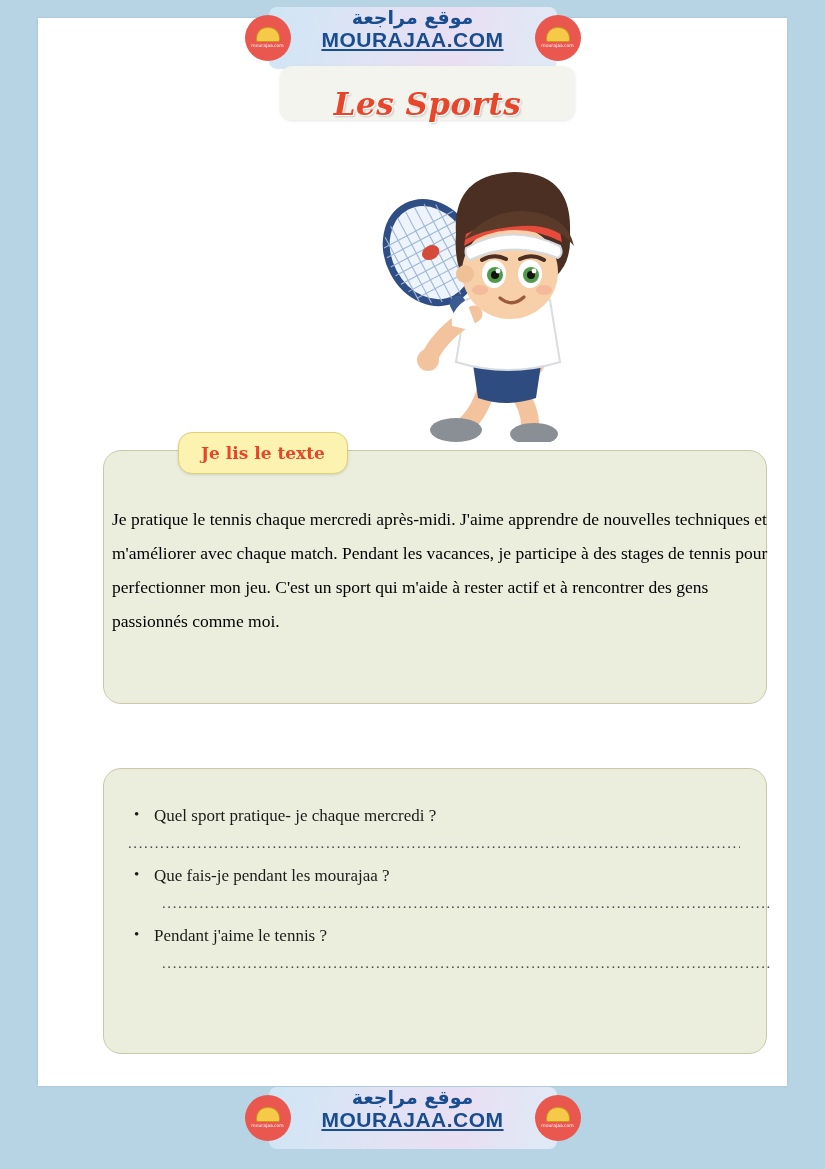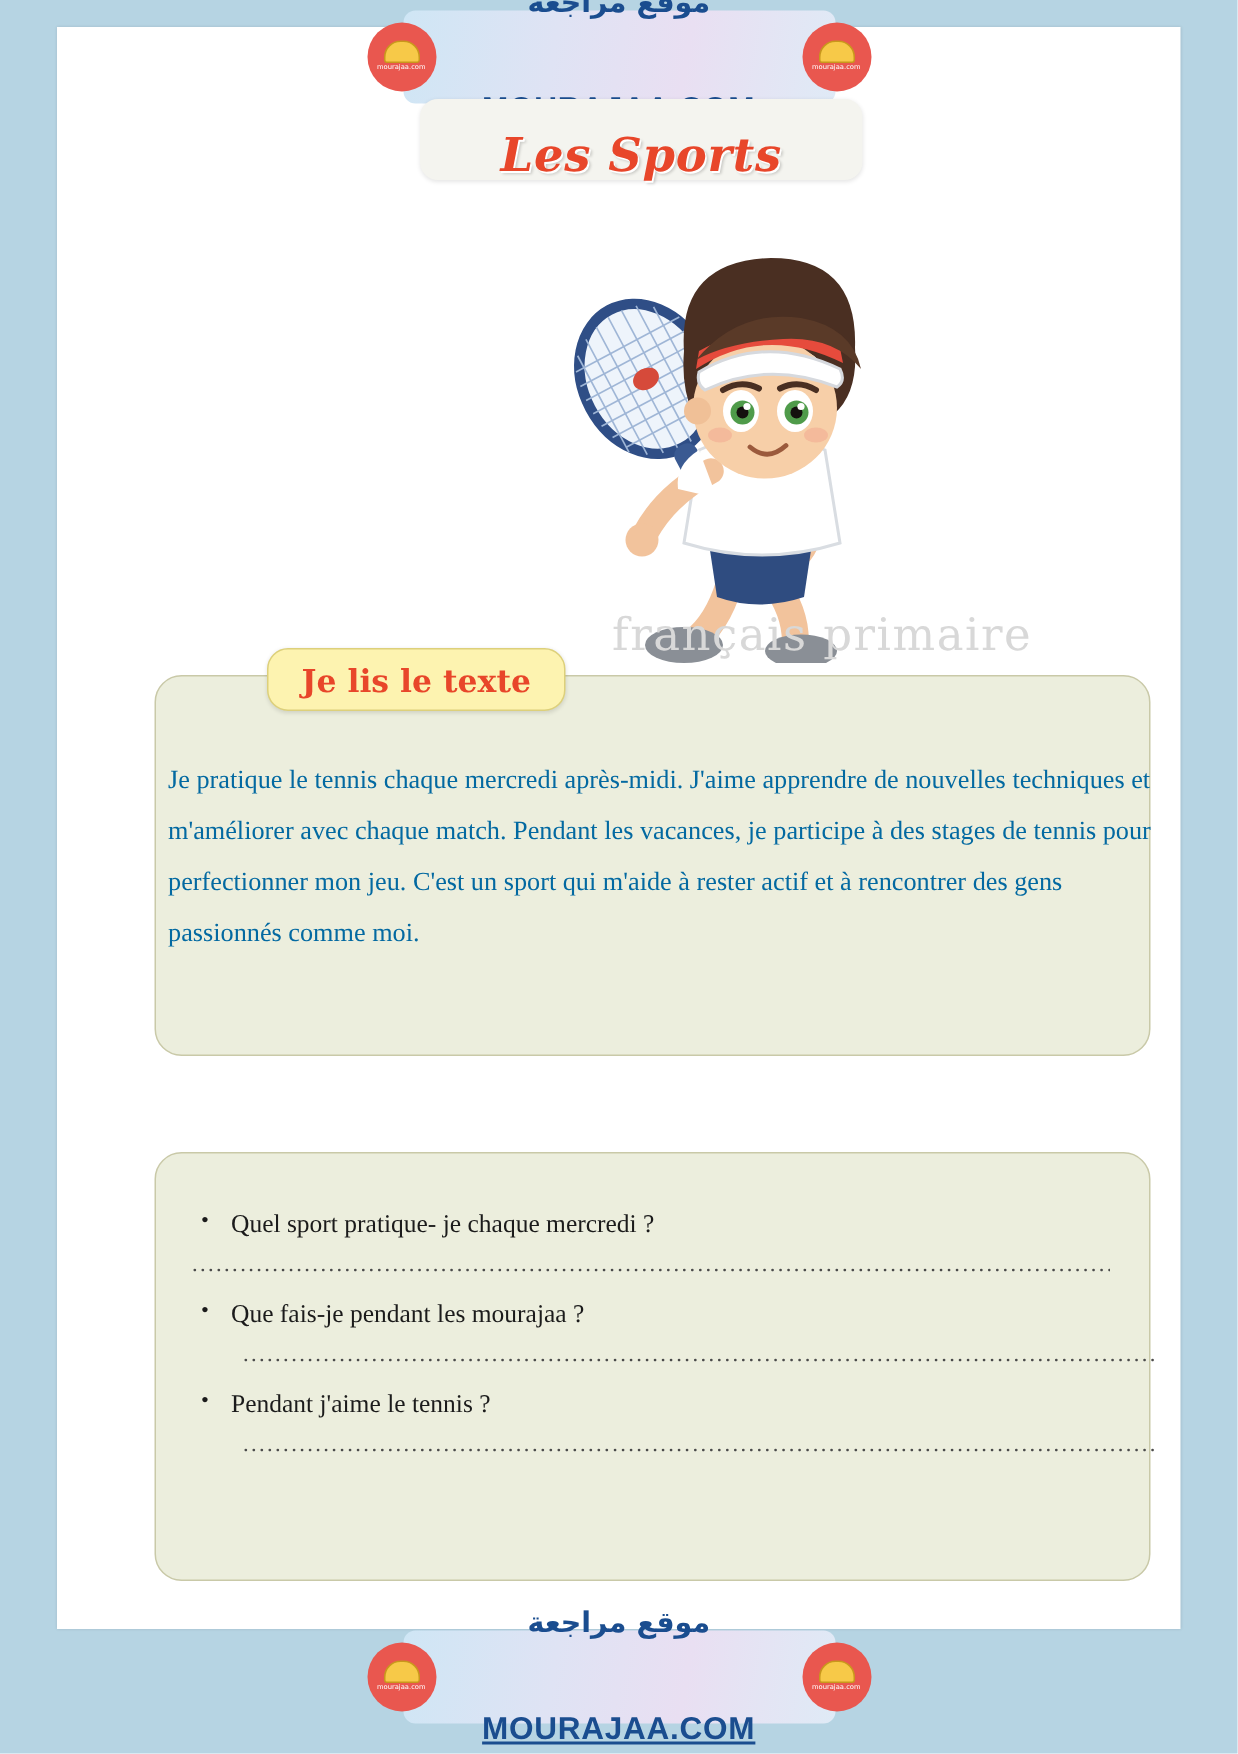--- a/index.html
+++ b/index.html
@@ -39,23 +39,22 @@
   .wm-bottom { top: 1082px; }
 
   .wm-pill {
     width: 288px;
     height: 62px;
     border-radius: 8px;
     background: linear-gradient(100deg, #cfe6f5 0%, #dfe3f4 35%, #e9dff2 65%, #dfeaf6 100%);
     display: flex;
     flex-direction: column;
     align-items: center;
-    justify-content: center;
+    justify-content: flex-start;
     line-height: 1.12;
-    gap: 48px;
   }
   .wm-ar {
     font-family: "DejaVu Sans", sans-serif;
     font-size: 19px;
     color: #1a4d8f;
     font-weight: bold;
     direction: rtl;
   }
   .wm-site {
     font-family: "Liberation Sans", sans-serif;
@@ -165,33 +164,33 @@
     display: flex;
     align-items: center;
     justify-content: center;
     padding: 0 22px;
     box-shadow: 0 1px 3px rgba(0,0,0,0.12);
     z-index: 3;
   }
   .tab-text {
     font-family: "DejaVu Serif", serif;
     font-weight: bold;
-    font-size: 21px;
+    font-size: 17px;
     color: #e8462a;
   }
   #tab-lis   { left: 140px; top: 414px; }
   #tab-rep   { left: 130px; top: 732px; }
 
   .passage {
     position: absolute;
     left: 74px;
     top: 484px;
     width: 668px;
     font-size: 17.5px;
-    color: #0369a1;
+    color: #000000;
     line-height: 1.95;
   }
 
   .q-list {
     position: absolute;
     left: 96px;
     top: 788px;
     width: 645px;
     margin: 0;
     padding: 0;
@@ -298,21 +297,20 @@
       <path d="M182 137 q12 -6 24 1" stroke="#4a2f22" stroke-width="4" fill="none" stroke-linecap="round"></path>
 
       <path d="M162 176 q12 10 24 -1" stroke="#9b5a3c" stroke-width="3.2" fill="none" stroke-linecap="round"></path>
       <ellipse cx="142" cy="168" rx="8" ry="5" fill="#f2a98f" opacity="0.55"></ellipse>
       <ellipse cx="206" cy="168" rx="8" ry="5" fill="#f2a98f" opacity="0.55"></ellipse>
 
       <path d="M126 118 q28 -34 70 -28 q34 6 40 34 q-18 -22 -52 -20 q-36 2 -58 14 z" fill="#5a3a28"></path>
     </svg>
   </div>
 
-  <div class="page-wm">français primaire</div>
 
   <div class="sec" id="text-box"></div>
   <div class="tab" id="tab-lis">
     <span class="tab-text">Je lis le texte</span>
   </div>
   <div class="passage">Je pratique le tennis chaque mercredi après-midi. J'aime apprendre de nouvelles techniques et m'améliorer avec chaque match. Pendant les vacances, je participe à des stages de tennis pour perfectionner mon jeu. C'est un sport qui m'aide à rester actif et à rencontrer des gens passionnés comme moi.</div>
 
   <div class="sec" id="quest-box"></div>
 
   <ul class="q-list">

